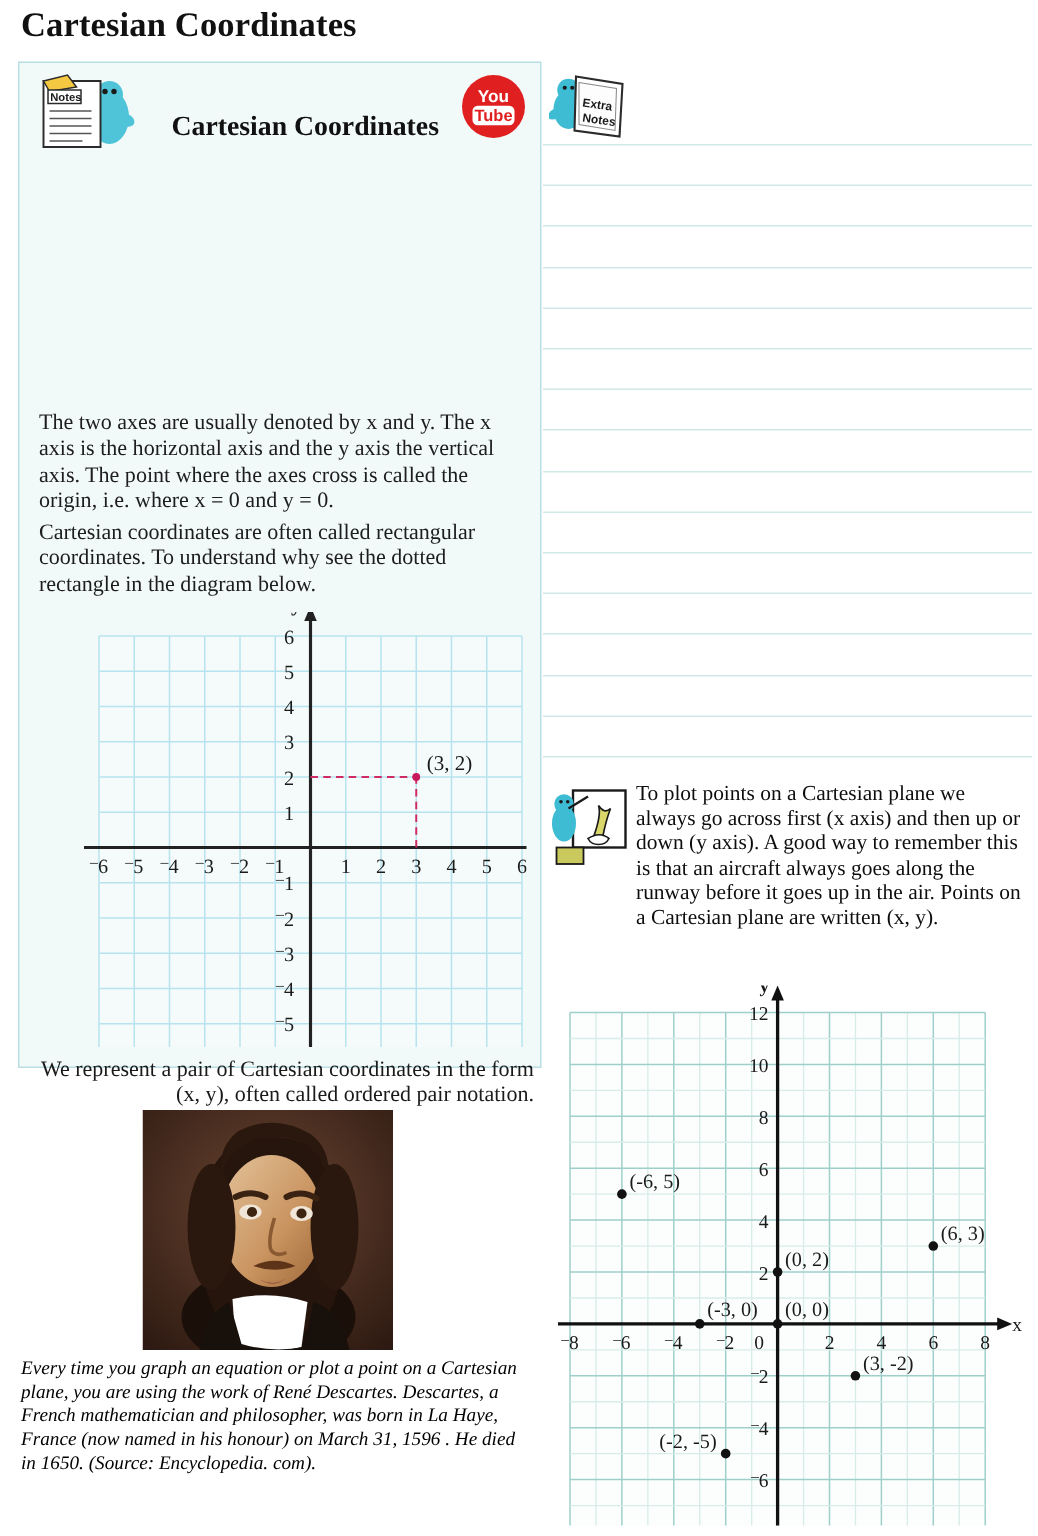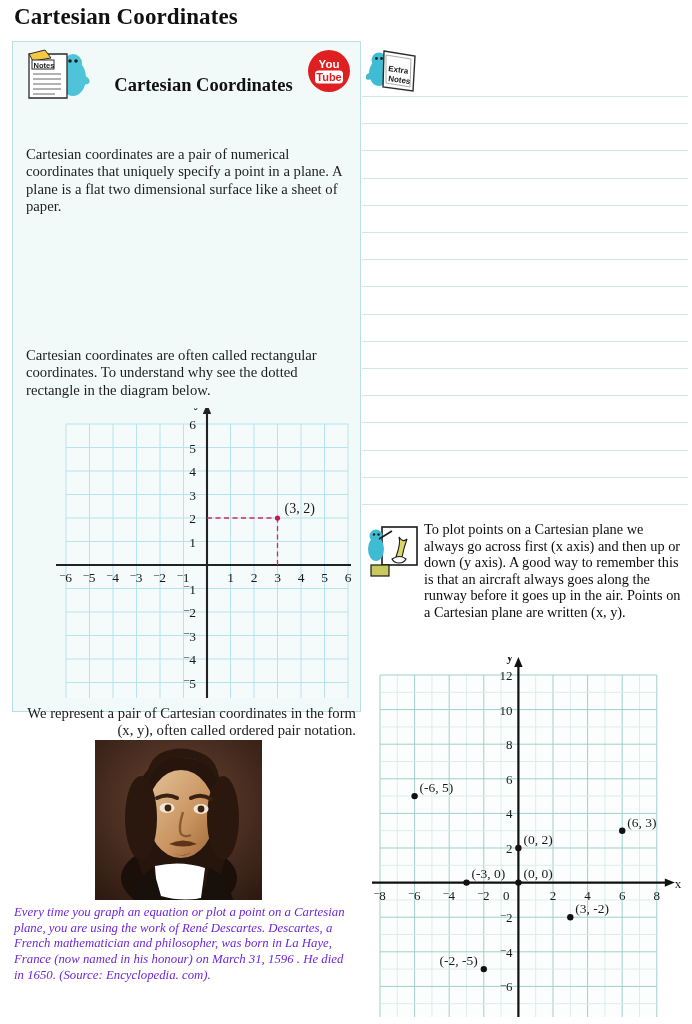--- a/index.html
+++ b/index.html
@@ -161,21 +161,21 @@
     border: 0;
   }
   #portrait-caption {
     position: absolute;
     left: 14px;
     top: 905px;
     width: 336px;
     font-size: 12.8px;
     line-height: 15.7px;
     font-style: italic;
-    color: #6d28d9;
+    color: #000000;
   }
 </style>
 </head>
 <body>
 
 <div id="page-title">Cartesian Coordinates</div>
 
 <div id="left-panel">
 
   <svg id="notes-icon" viewBox="0 0 74 52">
@@ -200,21 +200,21 @@
 
   <svg id="youtube-badge" viewBox="0 0 44 44">
     <circle cx="22" cy="22" r="21" fill="#e02020"></circle>
     <text x="22" y="19" text-anchor="middle" font-family="Liberation Sans, sans-serif" font-size="11.5" font-weight="bold" fill="#ffffff">You</text>
     <rect x="8" y="21.5" width="28" height="13" rx="3.5" fill="#ffffff"></rect>
     <text x="22" y="31.8" text-anchor="middle" font-family="Liberation Sans, sans-serif" font-size="11" font-weight="bold" fill="#e02020">Tube</text>
   </svg>
 
   <div id="panel-heading">Cartesian Coordinates</div>
 
-  <div class="para" id="para-0">Cartesian coordinates are a pair of numerical coordinates that uniquely specify a point in a plane.  A plane is a flat two dimensional surface like a sheet of paper.</div>
+  <div class="para" id="para-2">The two axes are usually denoted by x and y.  The x axis is the horizontal axis and the y axis the vertical axis.  The point where the axes cross is called the origin, i.e. where x = 0 and y = 0.</div>
   <div class="para" id="para-3">Cartesian coordinates are often called rectangular coordinates.  To understand why see the dotted rectangle in the diagram below.</div>
 
   <svg id="chart-1" viewBox="0 0 318 290">
       <rect x="33" y="16" width="282" height="282" fill="#f4fbfa"></rect>
       <line x1="33" y1="16" x2="33" y2="298" stroke="#b7e3ef" stroke-width="1"></line>
       <line x1="33" y1="298" x2="315" y2="298" stroke="#b7e3ef" stroke-width="1"></line>
       <line x1="56.5" y1="16" x2="56.5" y2="298" stroke="#b7e3ef" stroke-width="1"></line>
       <line x1="33" y1="274.5" x2="315" y2="274.5" stroke="#b7e3ef" stroke-width="1"></line>
       <line x1="80" y1="16" x2="80" y2="298" stroke="#b7e3ef" stroke-width="1"></line>
       <line x1="33" y1="251" x2="315" y2="251" stroke="#b7e3ef" stroke-width="1"></line>

